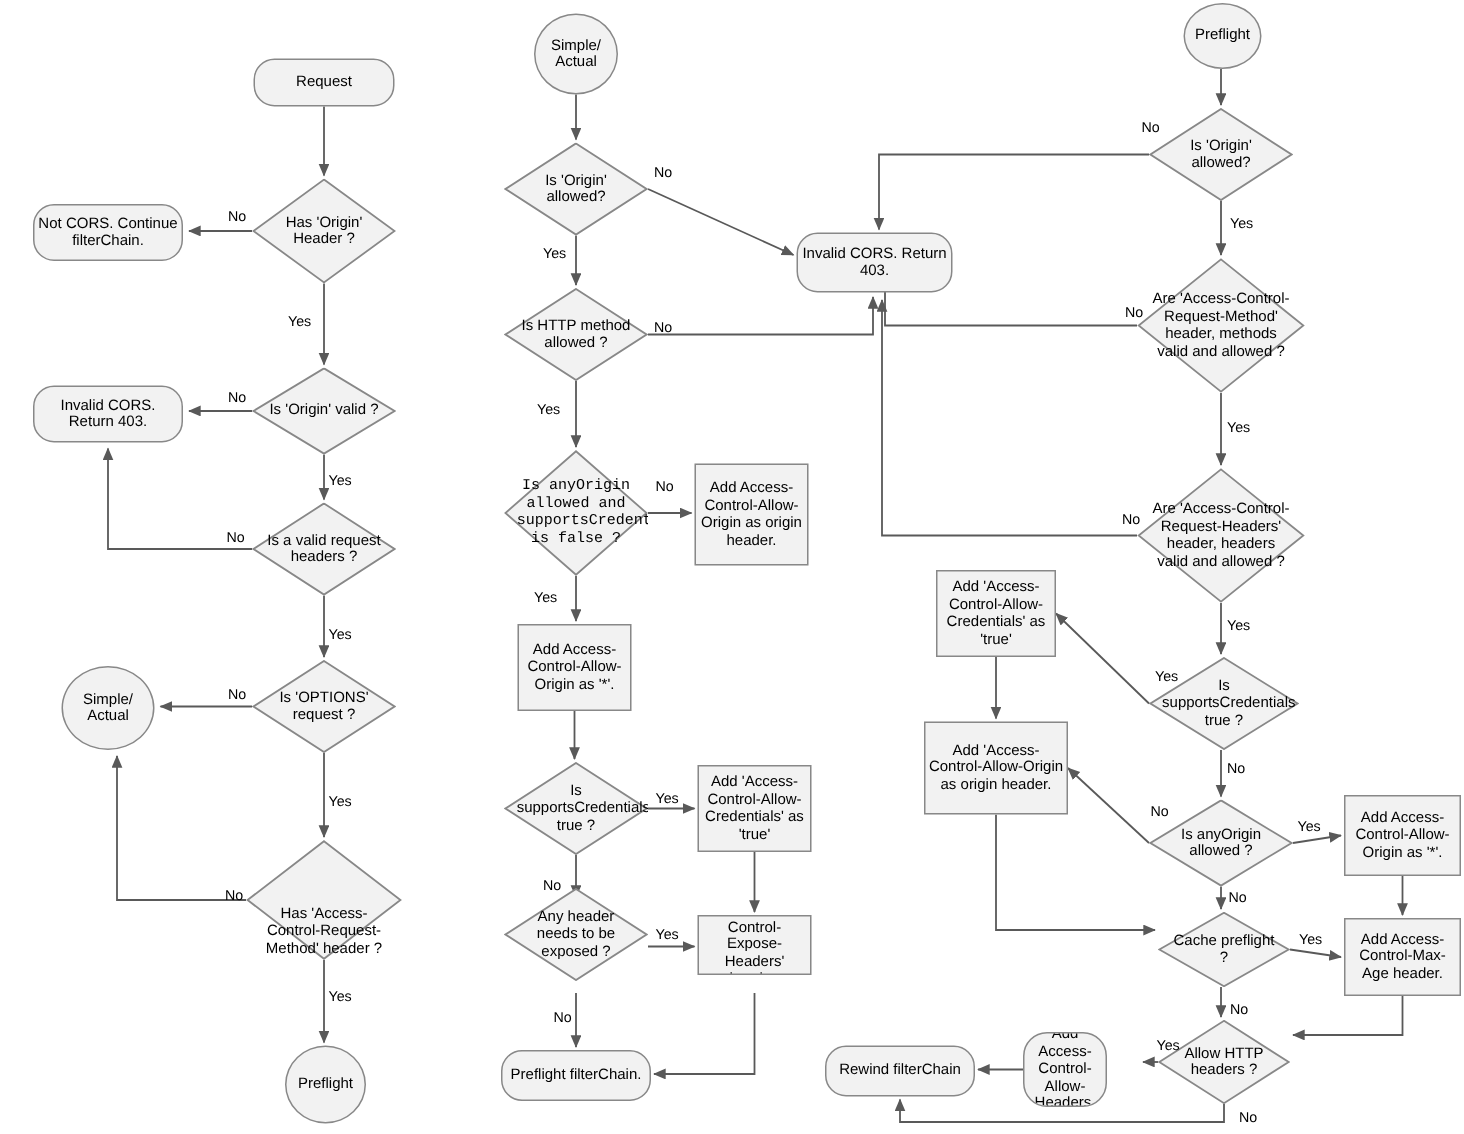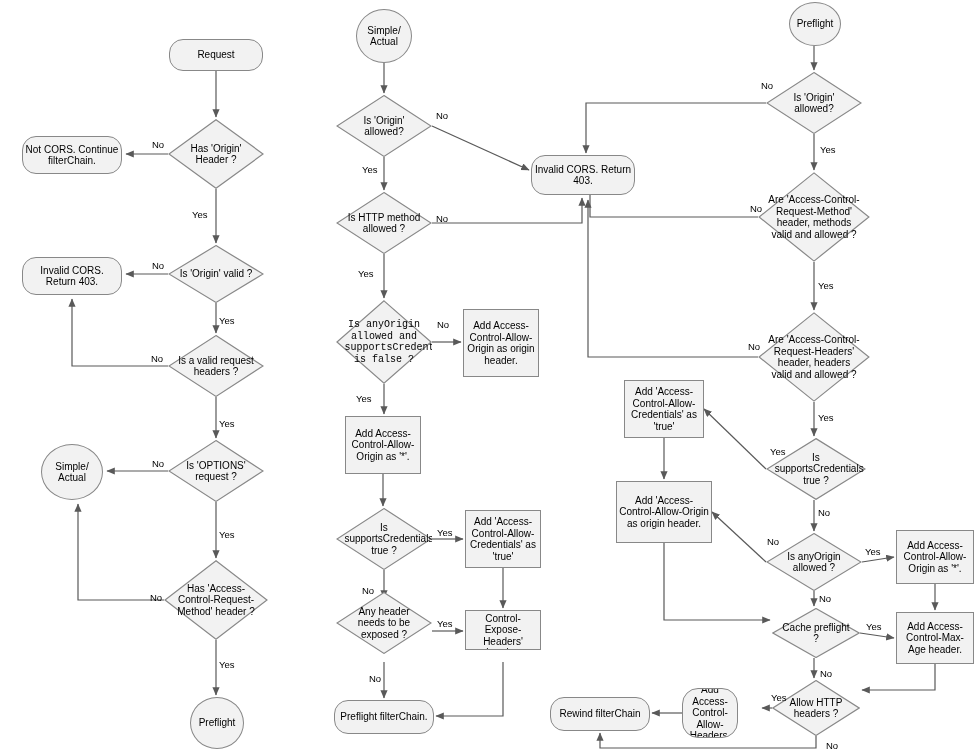--- a/index.html
+++ b/index.html
@@ -181,21 +181,21 @@
       </div>
       <div class="node diamond" style="left: 168px; top: 440px; width: 96px; height: 62px;">
         <svg class="diamond-shape" viewBox="0 0 100 100" preserveAspectRatio="none">
           <polygon points="50,1 99,50 50,99 1,50" fill="#f2f2f2" stroke="#888888" stroke-width="1.2" vector-effect="non-scaling-stroke"></polygon>
         </svg>
         <div class="diamond-label">Is 'OPTIONS' request ?</div>
       </div>
       <div class="node ellipse" style="left: 41px; top: 444px; width: 62px; height: 56px;">
         <div>Simple/ Actual</div>
       </div>
-      <div class="node diamond" style="left: 164px; top: 560px; width: 104px; height: 80px;">
+      <div class="node diamond" style="left: 164px; top: 560px; width: 104px; height: 80px; align-items: flex-end;">
         <svg class="diamond-shape" viewBox="0 0 100 100" preserveAspectRatio="none">
           <polygon points="50,1 99,50 50,99 1,50" fill="#f2f2f2" stroke="#888888" stroke-width="1.2" vector-effect="non-scaling-stroke"></polygon>
         </svg>
         <div class="diamond-label">Has 'Access-Control-Request-Method' header ?</div>
       </div>
       <div class="node ellipse" style="left: 190px; top: 697px; width: 54px; height: 52px;">
         <div>Preflight</div>
       </div>
       <div class="node ellipse" style="left: 356px; top: 9px; width: 56px; height: 54px;">
         <div>Simple/ Actual</div>

